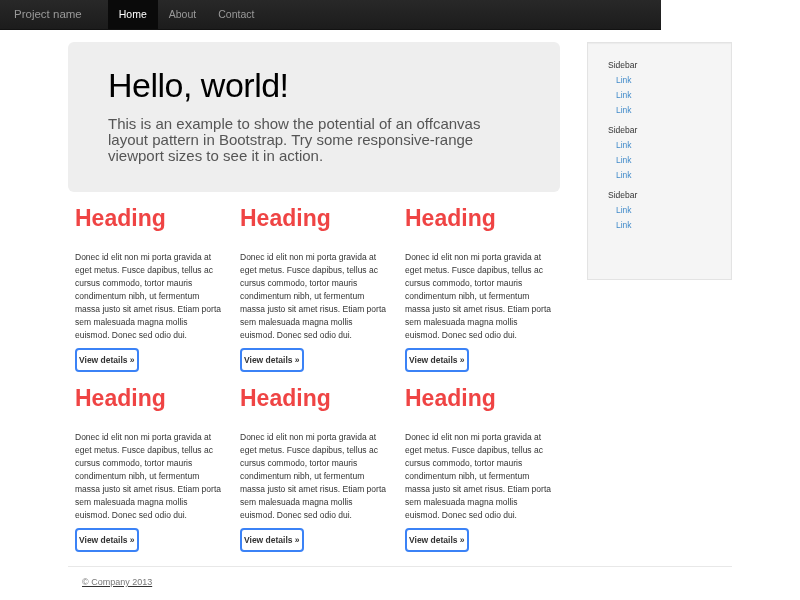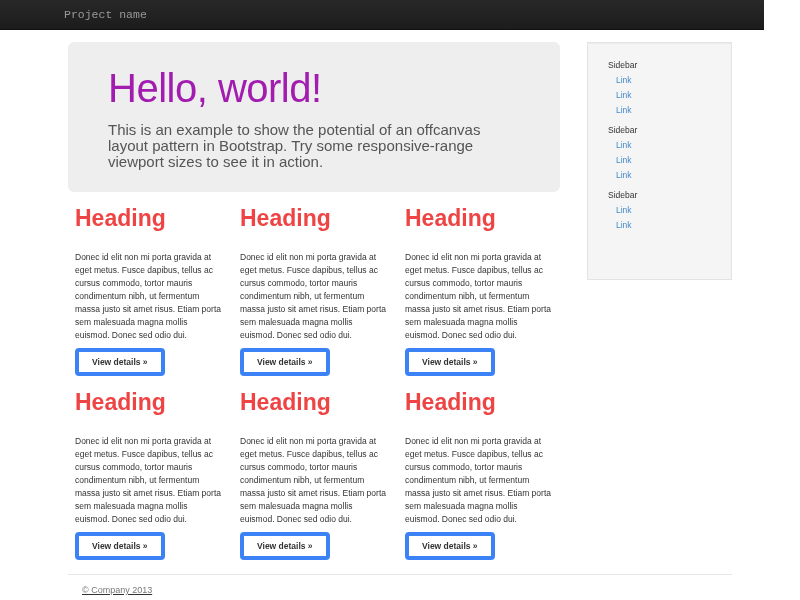--- a/index.html
+++ b/index.html
@@ -6,24 +6,23 @@
   html, body { width: 800px; height: 600px; overflow: hidden; }
   body {
     font-family: "Liberation Sans", sans-serif;
     background: #ffffff;
     color: #333;
   }
 
   
   .navbar {
     height: 30px;
-    width: 764px;
+    width: 661px;
     background: linear-gradient(#282828, #1c1c1c);
     border-bottom: 1px solid #121212;
-    font-family: Liberation Mono, monospace;
   }
   .navbar-inner {
     width: 664px;
     margin: 0 auto;
     height: 100%;
     display: flex;
     align-items: stretch;
   }
   .brand {
     color: #999;
@@ -62,23 +61,23 @@
   
   .jumbotron {
     margin-top: 12px;
     width: 492px;
     height: 150px;
     background: #eeeeee;
     border-radius: 6px;
     padding: 24px 40px;
   }
   .jumbotron h1 {
-    font-size: 40px;
+    font-size: 34px;
     font-weight: 400;
-    color: #a21caf;
+    color: #000000;
     letter-spacing: -0.5px;
     margin-bottom: 11px;
   }
   .jumbotron p {
     font-size: 15px;
     line-height: 16px;
     color: #555;
   }
 
   
@@ -131,23 +130,23 @@
     color: #333;
     margin: 20px 0 6px 0;
   }
   .btn {
     display: inline-block;
     font-family: "Liberation Sans", sans-serif;
     font-size: 8.5px;
     font-weight: bold;
     color: #333;
     background: #fff;
-    border: 4px solid #3b82f6;
+    border: 2px solid #3b82f6;
     border-radius: 4px;
-    padding: 5px 13px;
+    padding: 5px 2px;
     line-height: 10px;
     cursor: pointer;
     text-decoration: none;
   }
 
   
   .footer {
     border-top: 1px solid #e8e8e8;
     margin-top: 14px;
     padding: 10px 0 0 14px;
@@ -157,20 +156,25 @@
     font-size: 9px;
     color: #777;
   }
 </style>
 </head>
 <body>
 
 <header class="navbar">
   <div class="navbar-inner">
     <a class="brand">Project name</a>
+    <nav class="nav">
+      <a class="nav-item active">Home</a>
+      <a class="nav-item">About</a>
+      <a class="nav-item">Contact</a>
+    </nav>
   </div>
 </header>
 
 <div class="container">
   <div class="layout">
 
     <main class="main">
 
       <section class="jumbotron">
         <h1>Hello, world!</h1>

